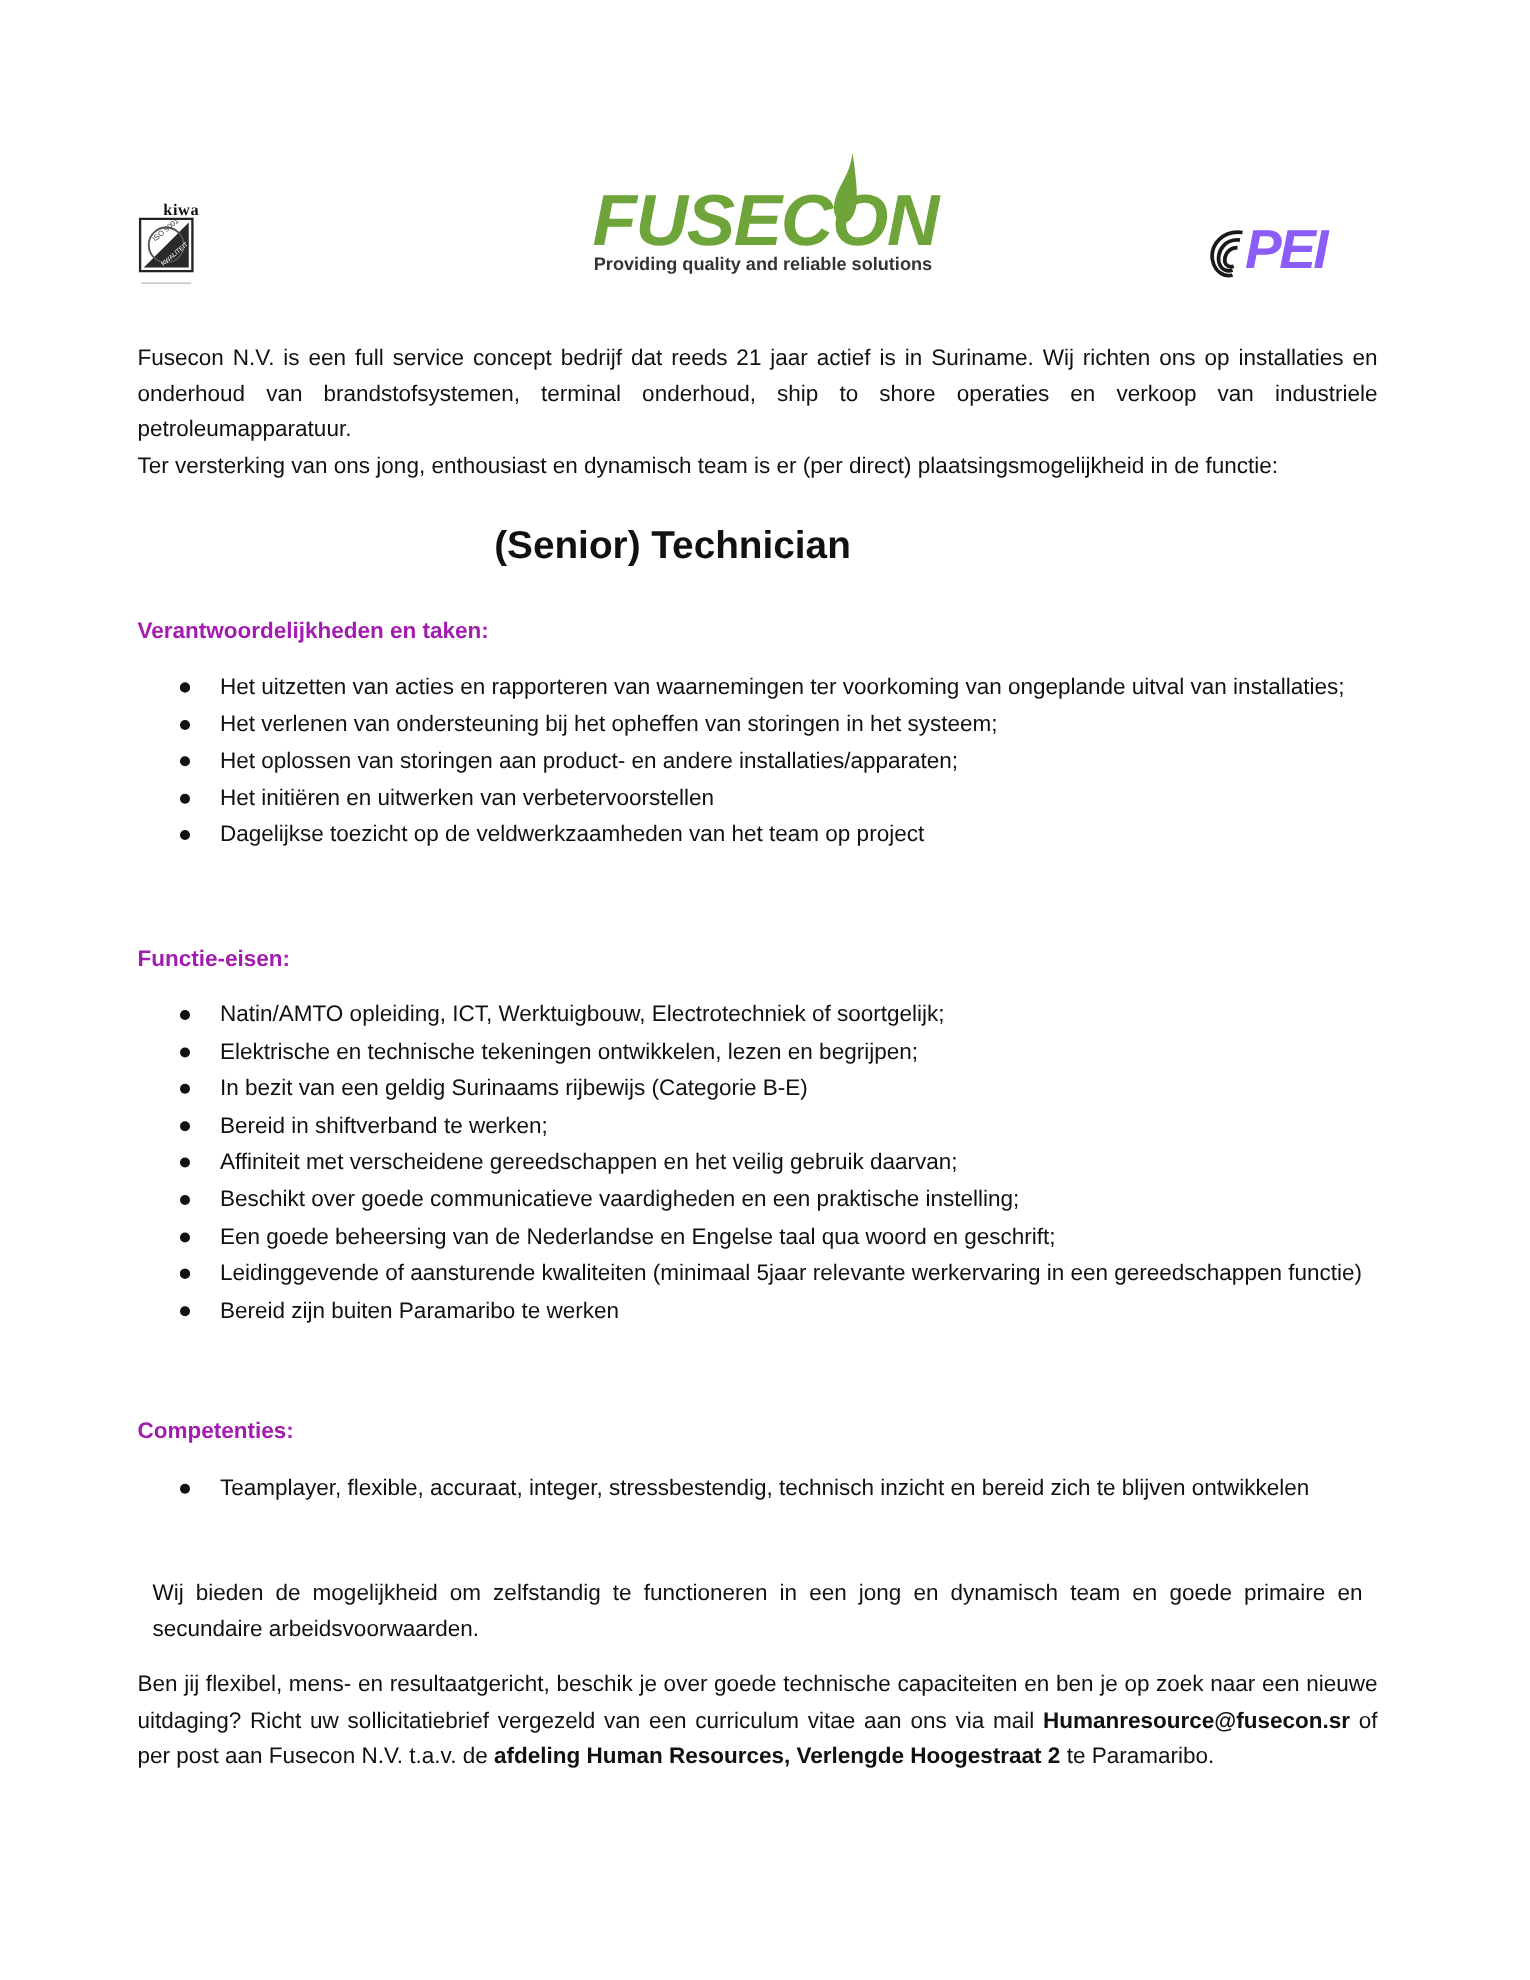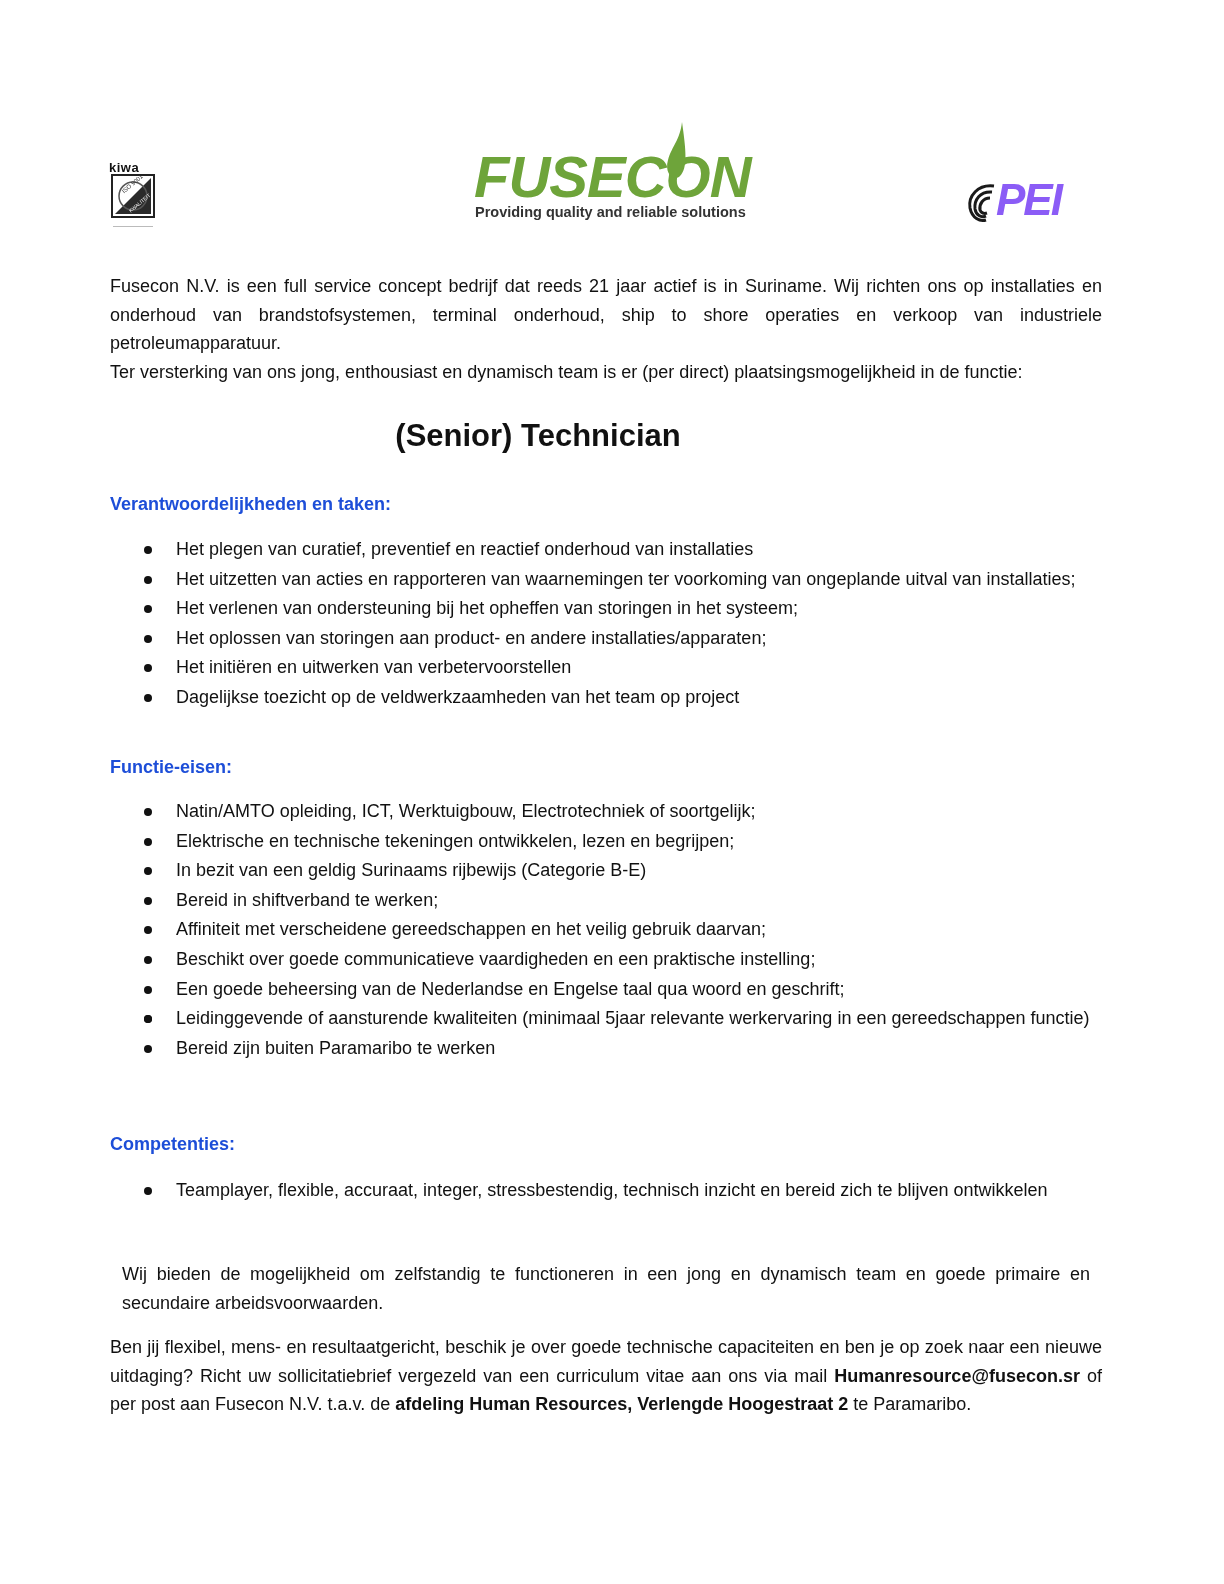--- a/index.html
+++ b/index.html
@@ -5,22 +5,22 @@
   html, body { margin: 0; padding: 0; background: #ffffff; }
   body {
     width: 1224px; height: 1584px; position: relative; overflow: hidden;
     font-family: "Liberation Sans", "DejaVu Sans", sans-serif;
     color: #111111;
   }
   .page { position: absolute; left: 0; top: 0; width: 1224px; height: 1584px; }
 
   
   .kiwa-logo { position: absolute; left: 109px; top: 160px; width: 50px; height: 70px; }
-  .kiwa-word { position: absolute; left: 0; top: 0; width: 48px; text-align: left;
-    font-family: Liberation Sans, sans-serif; font-weight: 900; font-size: 13px; letter-spacing: 0.5px; color:#111; }
+  .kiwa-word { position: absolute; left: 12px; top: 0; width: 48px; text-align: center;
+    font-family: Liberation Serif, serif; font-weight: 900; font-size: 13px; letter-spacing: 0.5px; color:#111; }
   .kiwa-badge { position: absolute; left: 2px; top: 14px; width: 44px; height: 44px; }
   .kiwa-rule { position: absolute; left: 4px; top: 66px; width: 40px; height: 1px; background:#bbb; }
 
   .fusecon-logo { position: absolute; left: 470px; top: 120px; width: 280px; height: 105px; }
   .fusecon-word { position: absolute; left: 4px; top: 28px; font-family: "Liberation Sans", sans-serif;
     font-weight: 900; font-style: italic; font-size: 58px; letter-spacing: -1px; color: #6ea43a; line-height: 1; }
   .fusecon-drop { position: absolute; left: 174px; top: 0px; width: 60px; height: 80px; }
   .fusecon-tagline { position: absolute; left: 5px; top: 84px; font-family: "Liberation Sans", sans-serif;
     font-weight: 700; font-size: 14.5px; color: #333333; white-space: nowrap; }
 
@@ -31,21 +31,21 @@
 
   
   .body-text { font-size: 18px; line-height: 28.5px; color: #111; }
   .intro { position: absolute; left: 110px; top: 272px; width: 992px; }
   .intro p { margin: 0; text-align: justify; }
   .intro p.last { text-align: left; }
 
   .job-title { position: absolute; left: 0; top: 418px; width: 1076px; text-align: center;
     font-size: 31px; font-weight: 700; color: #111; }
 
-  .section-heading { position: absolute; left: 110px; font-size: 18px; font-weight: 700; color: #1d4ed8; }
+  .section-heading { position: absolute; left: 110px; font-size: 18px; font-weight: 700; color: #a21caf; }
   .h-resp { top: 494px; }
   .h-req { top: 757px; }
   .h-comp { top: 1134px; }
 
   ul.bullets { position: absolute; left: 110px; width: 1000px; margin: 0; padding: 0; list-style: none; }
   ul.bullets li { position: relative; padding-left: 66px; font-size: 18px; line-height: 29.6px; white-space: nowrap; }
   ul.bullets li .dot { position: absolute; left: 34px; top: 11px; width: 8px; height: 8px; border-radius: 50%; background: #111; }
   .list-resp { top: 535px; }
   .list-req { top: 797px; }
   .list-comp { top: 1176px; }
@@ -93,21 +93,21 @@
 
   <div class="intro body-text">
     <p>Fusecon N.V. is een full service concept bedrijf dat reeds 21 jaar actief is in Suriname. Wij richten ons op installaties en onderhoud van brandstofsystemen, terminal onderhoud, ship to shore operaties en verkoop van industriele petroleumapparatuur.</p>
     <p class="last">Ter versterking van ons jong, enthousiast en dynamisch team is er (per direct) plaatsingsmogelijkheid in de functie:</p>
   </div>
 
   <div class="job-title">(Senior) Technician</div>
 
   <div class="section-heading h-resp">Verantwoordelijkheden en taken:</div>
   <ul class="bullets list-resp">
-    <li><span class="dot"></span><span>Het plegen van curatief, preventief en reactief onderhoud van installaties</span></li>
+    <li><span class="dot"></span></li>
     <li><span class="dot"></span><span>Het uitzetten van acties en rapporteren van waarnemingen ter voorkoming van ongeplande uitval van installaties;</span></li>
     <li><span class="dot"></span><span>Het verlenen van ondersteuning bij het opheffen van storingen in het systeem;</span></li>
     <li><span class="dot"></span><span>Het oplossen van storingen aan product- en andere installaties/apparaten;</span></li>
     <li><span class="dot"></span><span>Het initiëren en uitwerken van verbetervoorstellen</span></li>
     <li><span class="dot"></span><span>Dagelijkse toezicht op de veldwerkzaamheden van het team op project</span></li>
   </ul>
 
   <div class="section-heading h-req">Functie-eisen:</div>
   <ul class="bullets list-req">
     <li><span class="dot"></span><span>Natin/AMTO opleiding, ICT, Werktuigbouw, Electrotechniek of soortgelijk;</span></li>

